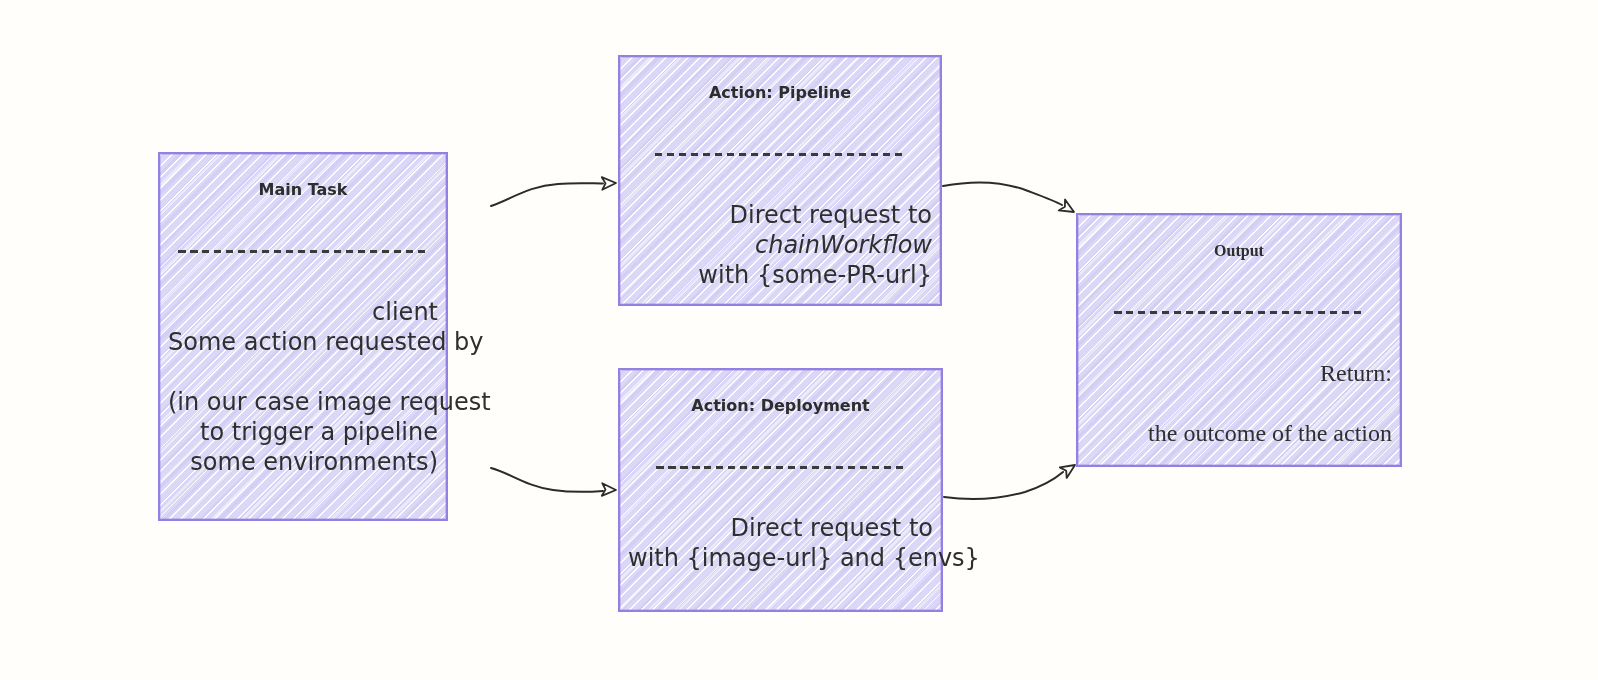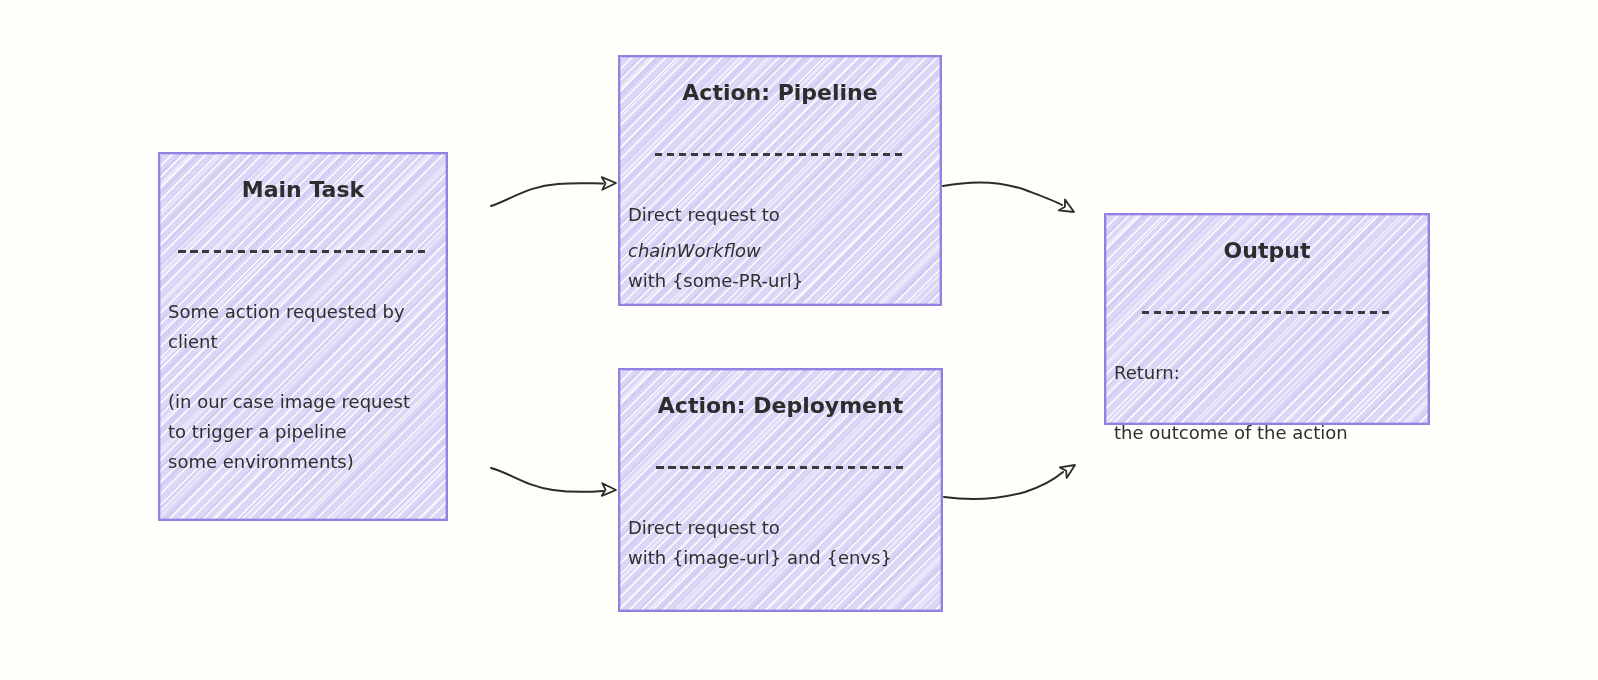--- a/index.html
+++ b/index.html
@@ -24,52 +24,52 @@
     background-image:
       repeating-linear-gradient(135deg, rgba(255,255,255,0.95) 0 1.3px, rgba(255,255,255,0) 1.3px 8px),
       repeating-linear-gradient(135deg, rgba(255,255,255,0.45) 0 2.5px, rgba(255,255,255,0) 2.5px 21px),
       repeating-linear-gradient(135deg, rgba(148,128,226,0.10) 0 3px, rgba(255,255,255,0) 3px 13px);
     box-shadow: inset 0 0 0 1px rgba(148,128,226,0.35);
     color: #2f2f2f;
   }
   .node-main       { left: 158px; top: 152px; width: 290px; height: 369px; }
   .node-pipeline   { left: 618px; top:  55px; width: 324px; height: 251px; }
   .node-deployment { left: 618px; top: 368px; width: 325px; height: 244px; }
-  .node-output     { left: 1104px; top: 213px; width: 326px; height: 212px; }
+  .node-output     { left: 1076px; top: 213px; width: 326px; height: 254px; font-family: Liberation Serif, serif; }
 
   .node-title {
     position: absolute;
     top: 22px; left: 0; right: 0;
     text-align: center;
-    font-size: 22px;
+    font-size: 16px;
     line-height: 27px;
     font-weight: bold;
     color: #2d2d2d;
   }
   .divider {
     position: absolute;
     top: 96px;
     left: 50%;
     width: 250px;
     height: 2.6px;
     transform: translateX(-50%);
     background: repeating-linear-gradient(90deg, #3a3a3a 0 7.5px, rgba(0,0,0,0) 7.5px 12px);
   }
   .node-body {
     position: absolute;
     top: 143px; left: 8px; right: 8px;
-    text-align: left;
-    font-size: 18px;
+    text-align: right;
+    font-size: 24px;
   }
   .line {
     line-height: 30px;
     min-height: 30px;
     white-space: nowrap;
   }
-  .em { font-style: italic; margin-top: 6px; }
+  .em { font-style: italic; }
 
   
   .edges {
     position: absolute;
     left: 0; top: 0;
     pointer-events: none;
   }
   .edge {
     fill: none;
     stroke: #2b2b2b;
@@ -100,22 +100,22 @@
     <path class="head" transform="translate(1074,212) rotate(30)" d="M 0 0 L -14 -6.3 L -10.5 0 L -14 6.3 Z"></path>
 
     <path class="edge" d="M 944 497 C 972 501, 1000 499, 1025 492 C 1043 486, 1056 478, 1063 472"></path>
     <path class="head" transform="translate(1075,465) rotate(-33)" d="M 0 0 L -14 -6.3 L -10.5 0 L -14 6.3 Z"></path>
   </svg>
 
   <div class="node node-main">
     <div class="node-title">Main Task</div>
     <div class="divider"></div>
     <div class="node-body">
+      <div class="line">client</div>
       <div class="line">Some action requested by</div>
-      <div class="line">client</div>
       <div class="line"></div>
       <div class="line">(in our case image request</div>
       <div class="line">to trigger a pipeline</div>
       <div class="line">some environments)</div>
     </div>
   </div>
 
   <div class="node node-pipeline">
     <div class="node-title">Action: Pipeline</div>
     <div class="divider"></div>

